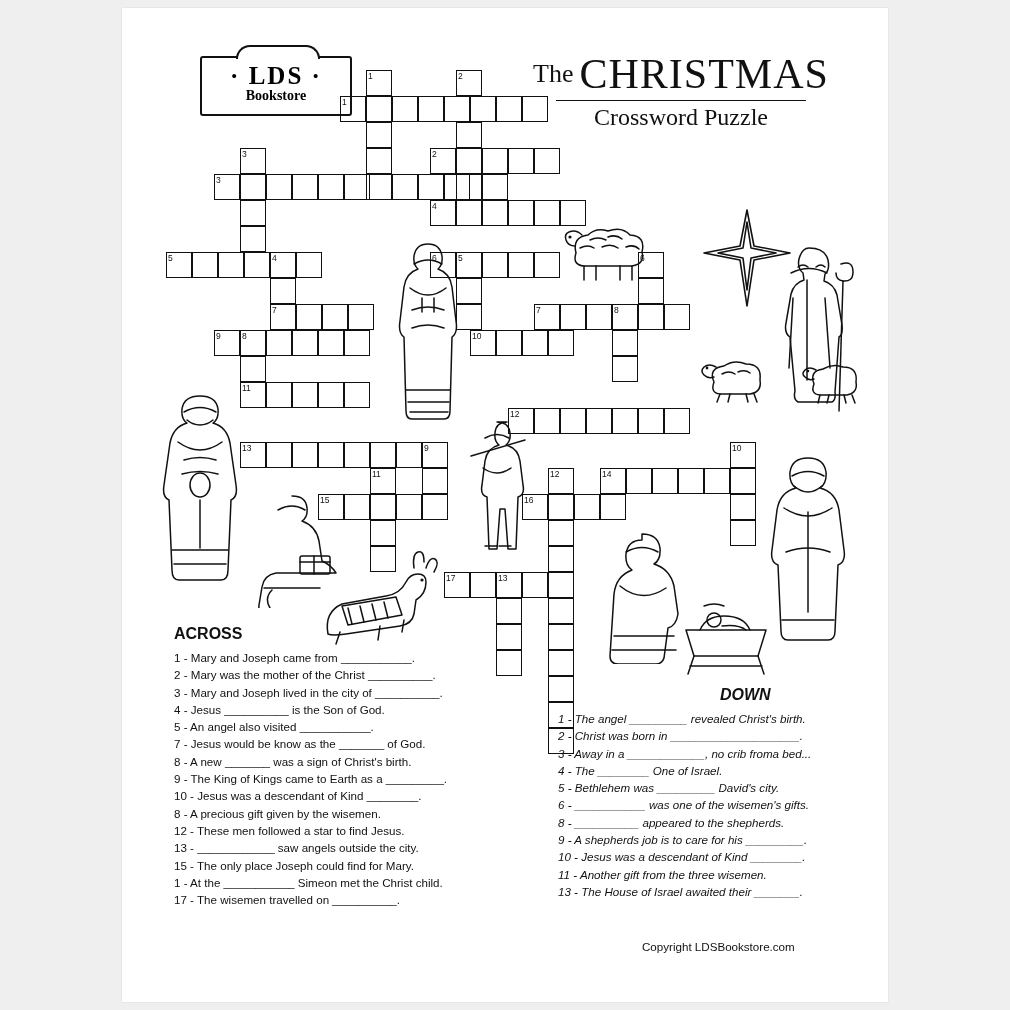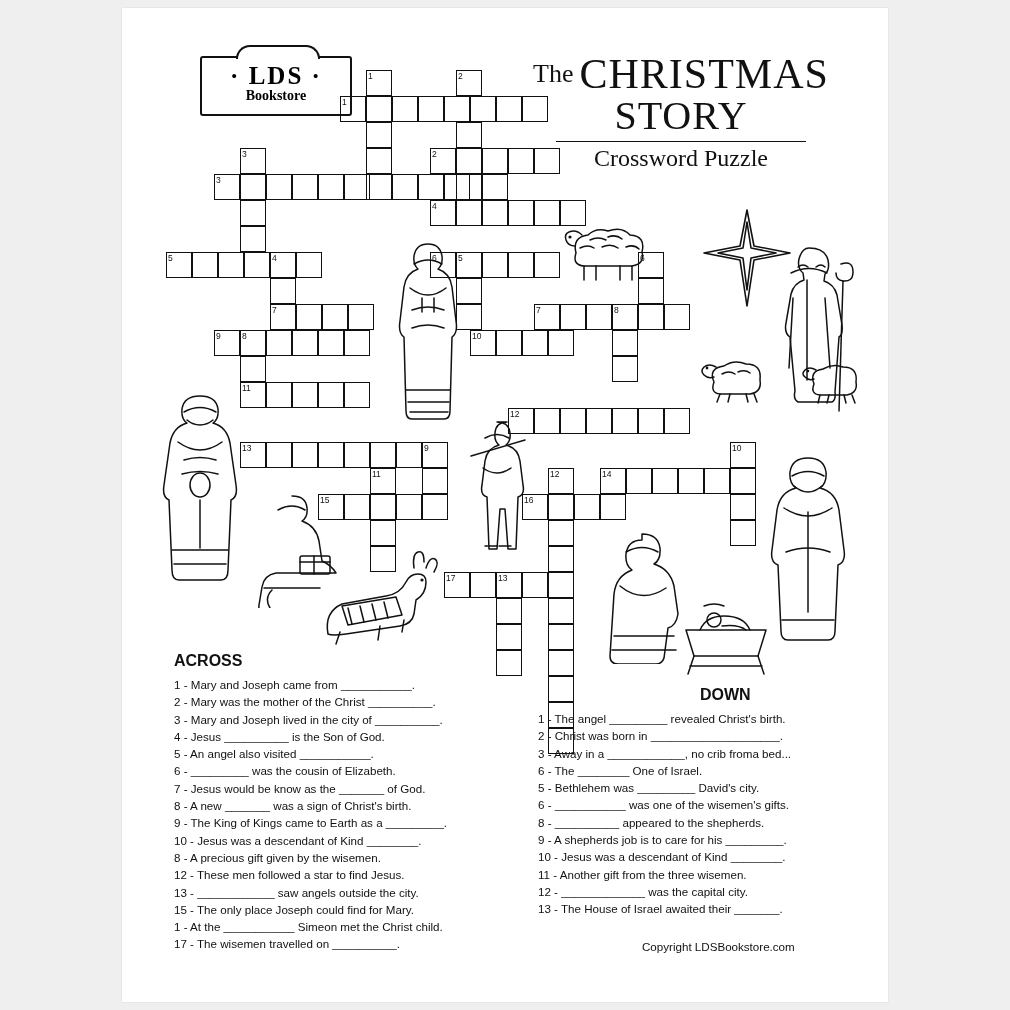--- a/index.html
+++ b/index.html
@@ -132,29 +132,30 @@
   .clue {
     font-size: 11.6px;
     color: #111;
     line-height: 17.3px;
     white-space: nowrap;
     font-family: "Liberation Sans", sans-serif;
   }
   #across-block {
     position: absolute;
     left: 52px;
-    top: 644px;
+    top: 617px;
     width: 340px;
   }
   #across-block .clue-head { margin-bottom: 6px; }
   #down-block {
     position: absolute;
-    left: 416px;
+    left: 436px;
     top: 678px;
     width: 330px;
+    font-style: italic;
   }
   #down-block .clue-head { margin-bottom: 6px; text-align: left; padding-left: 162px;}
   #copyright {
     position: absolute;
     left: 520px;
     top: 932px;
     font-size: 11.6px;
     color: #111;
   }
   
@@ -173,21 +174,20 @@
     <div id="logo">
       <div class="logo-top"></div>
       <div class="lds">· LDS ·</div>
       <div class="bookstore">Bookstore</div>
     </div>
 
     <div id="title-block">
       <div>
         <span class="t1">The</span><span class="t2">CHRISTMAS</span>
       </div>
-      <div class="t3">STORY</div>
       <div class="rule"></div>
       <div class="t4">Crossword Puzzle</div>
     </div>
 
     <div class="art" style="left:580px;top:200px;">
       <svg width="90" height="100" viewBox="0 0 90 100">
         <g fill="none" stroke="#111" stroke-width="1.6" stroke-linejoin="round">
           <path d="M45 2 L52 38 L88 45 L52 52 L45 98 L38 52 L2 45 L38 38 Z"></path>
           <path d="M45 14 L49 40 L74 45 L49 50 L45 82 L41 50 L16 45 L41 40 Z"></path>
         </g>
@@ -541,45 +541,43 @@
       <div class="cell" style="left:374px;top:642px;"></div>
     </div>
 
     <div id="across-block">
       <div class="clue-head">ACROSS</div>
       <div class="clue">1 - Mary and Joseph came from ___________.</div>
       <div class="clue">2 - Mary was the mother of the Christ __________.</div>
       <div class="clue">3 - Mary and Joseph lived in the city of __________.</div>
       <div class="clue">4 - Jesus __________ is the Son of God.</div>
       <div class="clue">5 - An angel also visited ___________.</div>
-      <div class="clue">6 - _________ was the cousin of Elizabeth.</div>
       <div class="clue">7 - Jesus would be know as the _______ of God.</div>
       <div class="clue">8 - A new _______ was a sign of Christ's birth.</div>
       <div class="clue">9 - The King of Kings came to Earth as a _________.</div>
       <div class="clue">10 - Jesus was a descendant of Kind ________.</div>
       <div class="clue">8 - A precious gift given by the wisemen.</div>
       <div class="clue">12 - These men followed a star to find Jesus.</div>
       <div class="clue">13 - ____________ saw angels outside the city.</div>
       <div class="clue">15 - The only place Joseph could find for Mary.</div>
       <div class="clue">1 - At the ___________ Simeon met the Christ child.</div>
       <div class="clue">17 - The wisemen travelled on __________.</div>
     </div>
 
     <div id="down-block">
       <div class="clue-head">DOWN</div>
       <div class="clue">1 - The angel _________ revealed Christ's birth.</div>
       <div class="clue">2 - Christ was born in ____________________.</div>
       <div class="clue">3 - Away in a ____________, no crib froma bed...</div>
-      <div class="clue">6 - The ________ One of Israel.</div>
+      <div class="clue">4 - The ________ One of Israel.</div>
       <div class="clue">5 - Bethlehem was _________ David's city.</div>
       <div class="clue">6 - ___________ was one of the wisemen's gifts.</div>
       <div class="clue">8 - __________ appeared to the shepherds.</div>
       <div class="clue">9 - A shepherds job is to care for his _________.</div>
       <div class="clue">10 - Jesus was a descendant of Kind ________.</div>
       <div class="clue">11 - Another gift from the three wisemen.</div>
-      <div class="clue">12 - _____________ was the capital city.</div>
       <div class="clue">13 - The House of Israel awaited their _______.</div>
     </div>
 
     <div id="copyright">Copyright LDSBookstore.com</div>
 
   </div>
 </div>
 
 </body></html>

